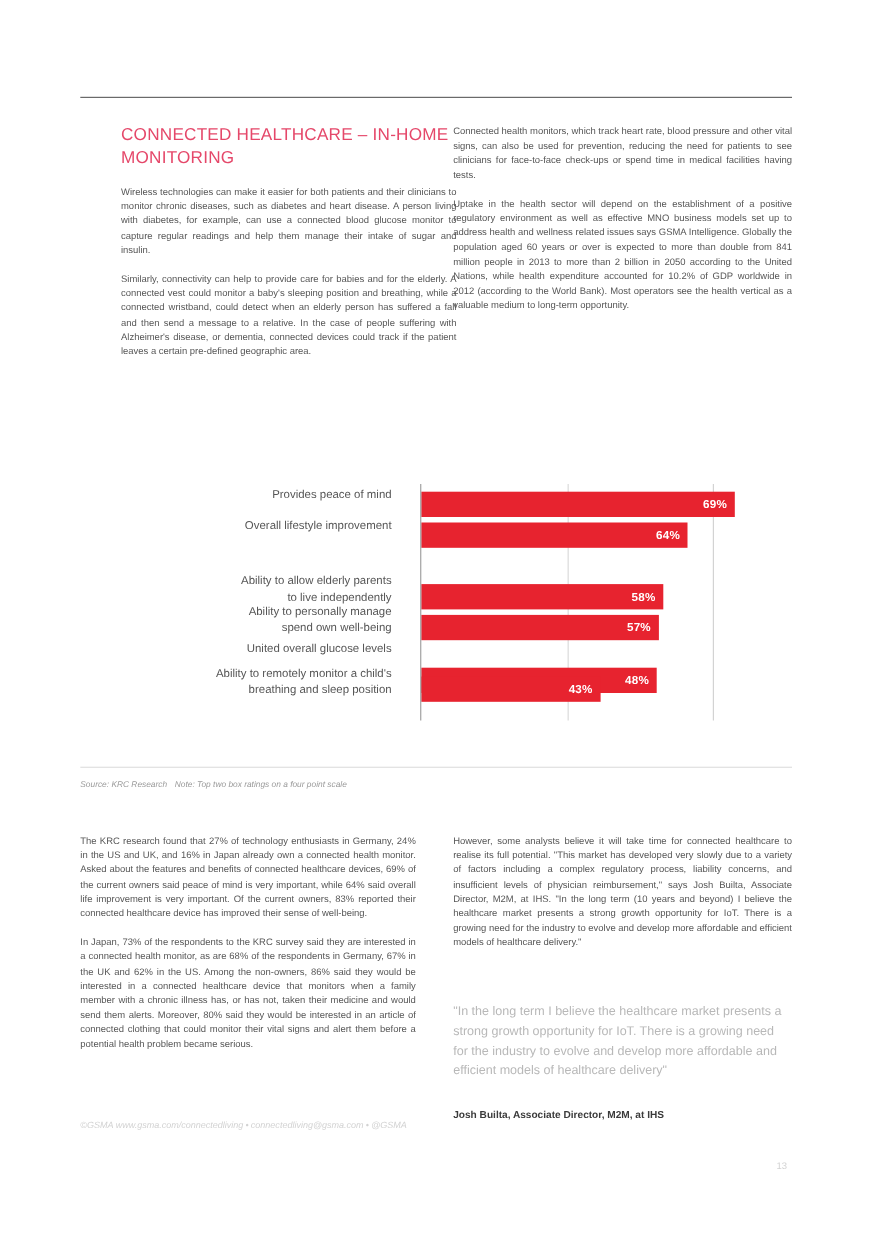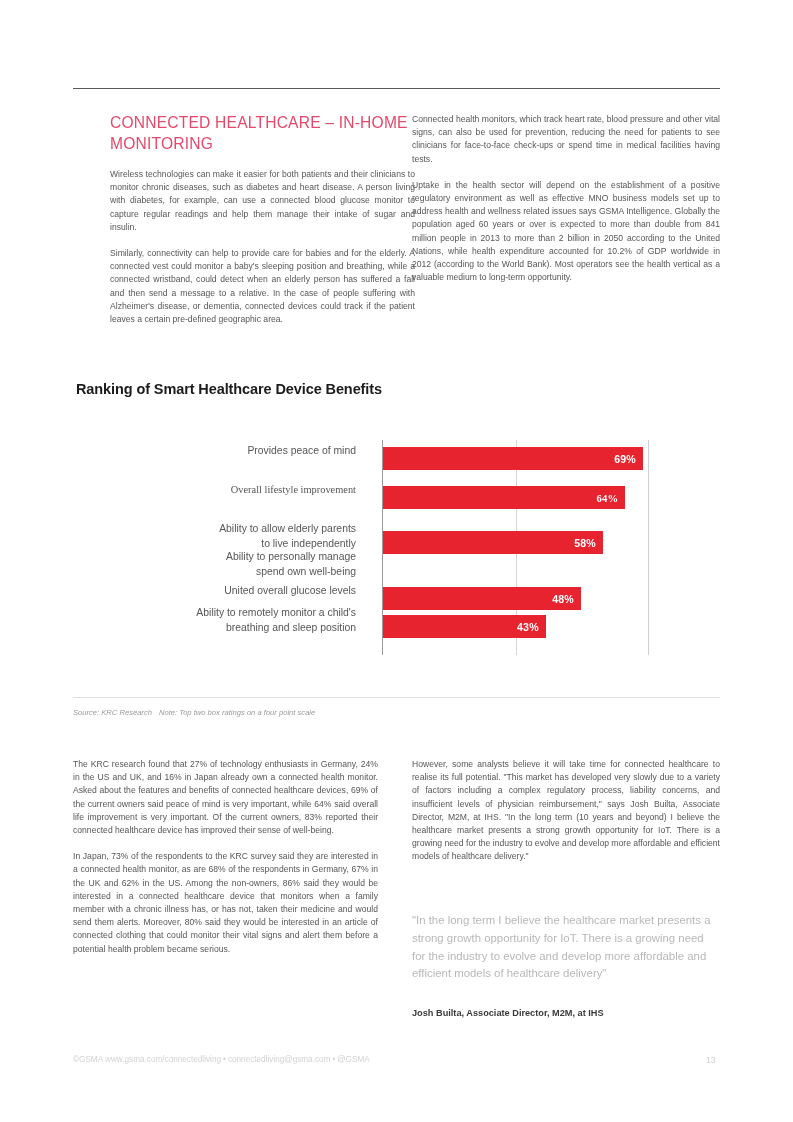--- a/index.html
+++ b/index.html
@@ -192,23 +192,24 @@
     top: 1008px;
     font-size: 9.2px;
     font-weight: bold;
     color: #3b3b3b;
   }
 
   
   .footer-left {
     position: absolute;
     left: 73px;
-    top: 1055px;
+    top: 1018px;
     font-size: 8.2px;
     color: #d2d2d2;
+    font-style: italic;
   }
   .footer-left .sep { padding: 0 2px; }
   .footer-page {
     position: absolute;
     left: 706px;
     top: 1055px;
     font-size: 8.6px;
     color: #d2d2d2;
   }
 </style>
@@ -223,36 +224,35 @@
     <h1 class="section-title">CONNECTED HEALTHCARE – IN-HOME MONITORING</h1>
     <p class="body">Wireless technologies can make it easier for both patients and their clinicians to monitor chronic diseases, such as diabetes and heart disease. A person living with diabetes, for example, can use a connected blood glucose monitor to capture regular readings and help them manage their intake of sugar and insulin.</p>
     <p class="body">Similarly, connectivity can help to provide care for babies and for the elderly. A connected vest could monitor a baby's sleeping position and breathing, while a connected wristband, could detect when an elderly person has suffered a fall and then send a message to a relative. In the case of people suffering with Alzheimer's disease, or dementia, connected devices could track if the patient leaves a certain pre-defined geographic area.</p>
   </div>
 
   <div class="col-right">
     <p class="body">Connected health monitors, which track heart rate, blood pressure and other vital signs, can also be used for prevention, reducing the need for patients to see clinicians for face-to-face check-ups or spend time in medical facilities having tests.</p>
     <p class="body">Uptake in the health sector will depend on the establishment of a positive regulatory environment as well as effective MNO business models set up to address health and wellness related issues says GSMA Intelligence. Globally the population aged 60 years or over is expected to more than double from 841 million people in 2013 to more than 2 billion in 2050 according to the United Nations, while health expenditure accounted for 10.2% of GDP worldwide in 2012 (according to the World Bank). Most operators see the health vertical as a valuable medium to long-term opportunity.</p>
   </div>
 
-  <div class="chart-title">Ranking of Smart Healthcare Device Benefits</div>
 
   <div class="chart-wrap">
     <div class="chart-rows" id="chart-rows">
       <div class="grid-line" style="left: 442.5px;"></div>
       <div class="right-line"></div>
       <div class="axis-line"></div>
     <div class="bar-row" style="top: 4px;">
           <div class="bar-label">
             <div>Provides peace of mind</div>
           </div>
-          <div class="bar" style="width: 260px; background: rgb(231, 35, 47);">
+          <div class="bar" style="width: 285px; background: rgb(231, 35, 47);">
             <span class="bar-value">69%</span>
           </div>
         </div>
-        <div class="bar-row" style="top: 43px; font-family: Liberation Serif, serif;">
+        <div class="bar-row" style="top: 32px;">
           <div class="bar-label">
             <div>Overall lifestyle improvement</div>
           </div>
           <div class="bar" style="width: 242.286px; background: rgb(231, 35, 47);">
             <span class="bar-value">64%</span>
           </div>
         </div>
         <div class="bar-row" style="top: 88px;">
           <div class="bar-label two-line">
             <div>Ability to allow elderly parents</div>
@@ -260,26 +260,29 @@
           </div>
           <div class="bar" style="width: 220px; background: rgb(231, 35, 47);">
             <span class="bar-value">58%</span>
           </div>
         </div>
         <div class="bar-row" style="top: 116px;">
           <div class="bar-label two-line">
             <div>Ability to personally manage</div>
             <div>spend own well-being</div>
           </div>
+          <div class="bar" style="width: 215.786px; background: rgb(231, 35, 47);">
+            <span class="bar-value">57%</span>
+          </div>
         </div>
         <div class="bar-row" style="top: 144px;">
           <div class="bar-label">
             <div>United overall glucose levels</div>
           </div>
-          <div class="bar" style="width: 198px; background: rgb(231, 35, 47);">
+          <div class="bar" style="width: 214px; background: rgb(231, 35, 47); margin-top: 20px;">
             <span class="bar-value">48%</span>
           </div>
         </div>
         <div class="bar-row" style="top: 172px;">
           <div class="bar-label two-line">
             <div>Ability to remotely monitor a child's</div>
             <div>breathing and sleep position</div>
           </div>
           <div class="bar" style="width: 162.786px; background: rgb(231, 35, 47);">
             <span class="bar-value">43%</span>

